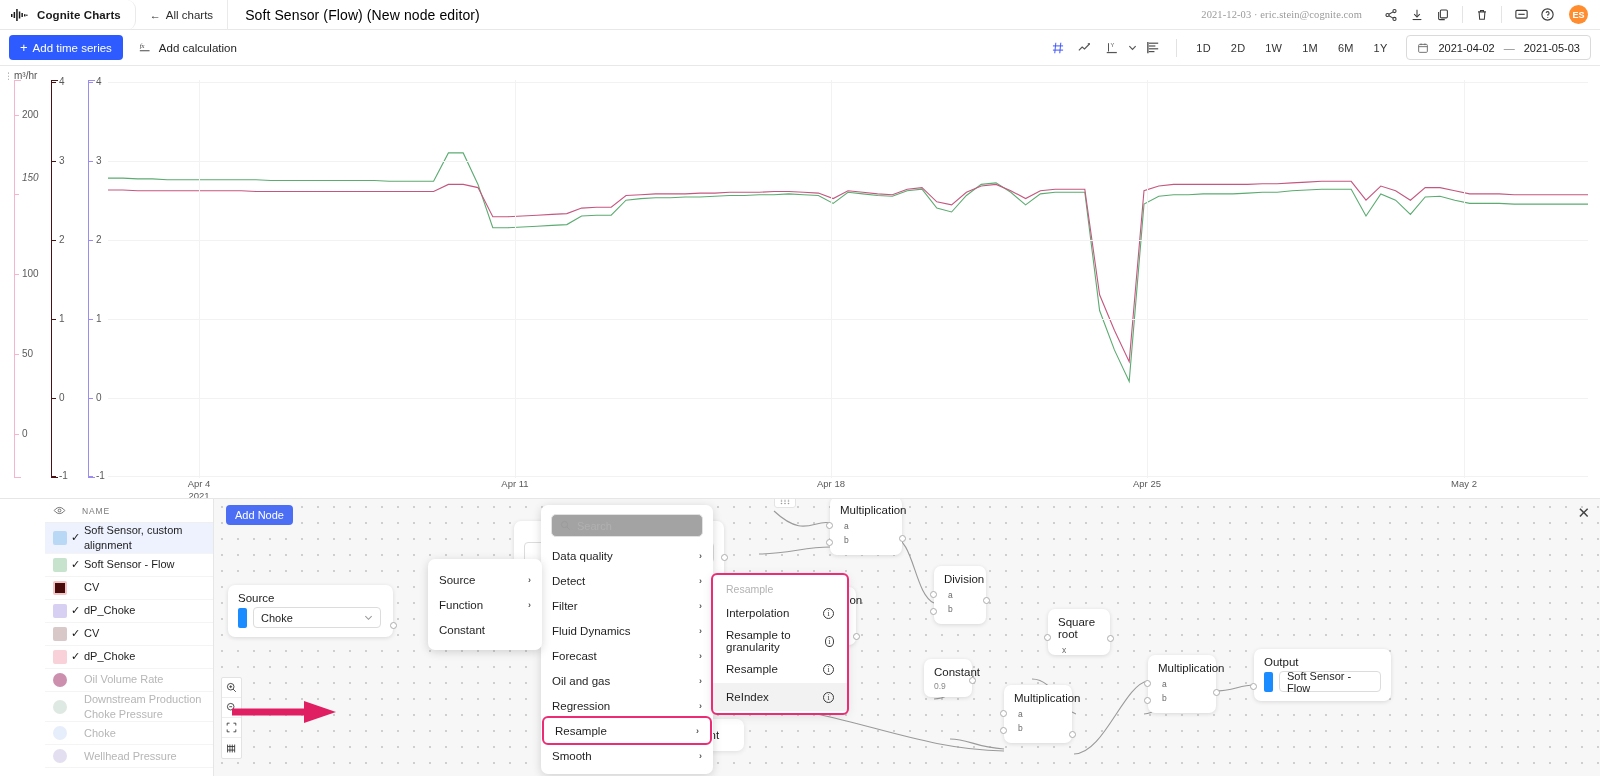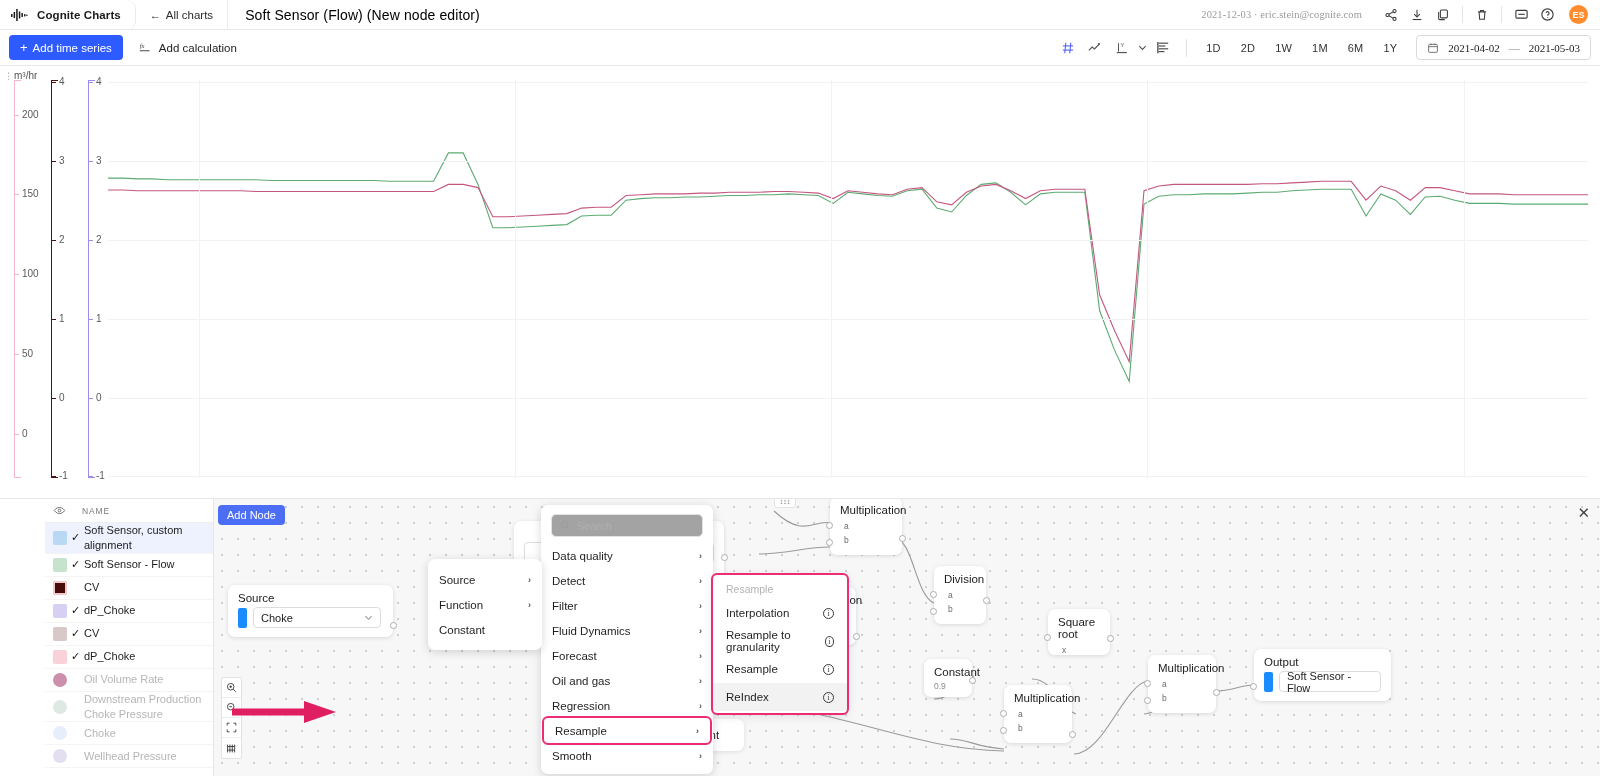--- a/index.html
+++ b/index.html
@@ -73,21 +73,21 @@
   }
   .tbi.active { color: #4a5ef5; }
   .vsep { width: 1px; height: 18px; background: #e2e2e2; margin: 0 9px; }
   .range-btn {
     font-size: 11px; color: #333; padding: 4px 10px; cursor: pointer;
     border-radius: 4px; letter-spacing: .2px;
   }
   .date-box {
     display: flex; align-items: center; gap: 9px;
     border: 1px solid #dadada; border-radius: 4px; height: 25px;
-    padding: 0 10px; margin-left: 9px; font-size: 11px; color: #222; cursor: pointer; font-family: Liberation Serif, serif;
+    padding: 0 10px; margin-left: 9px; font-size: 11px; color: #222; cursor: pointer;
   }
 
   
   .chart-area {
     position: absolute; top: 66px; left: 0; width: 1600px; height: 432px;
     background: #fff; overflow: hidden;
   }
   .unit-label { position: absolute; left: 14px; top: 4px; font-size: 10px; color: #545454; }
   .unit-dots { position: absolute; left: 4px; top: 5px; font-size: 9px; color: #9a9a9a; letter-spacing: -1px;}
   .yaxis { position: absolute; top: 14px; }
@@ -127,21 +127,21 @@
 
   
   .node-editor {
     position: absolute; top: 498px; left: 214px; width: 1386px; height: 278px;
     background:
       radial-gradient(circle, #cfcfcf 1px, transparent 1.1px) 0 0/16px 16px,
       #f7f7f7;
     border-top: 1px solid #e6e6e6; overflow: hidden;
   }
   .add-node-btn {
-    position: absolute; left: 4px; top: 6px; z-index: 30;
+    position: absolute; left: 12px; top: 6px; z-index: 30;
     background: #4c6ef5; color: #fff; border: none; border-radius: 4px;
     font-size: 11px; font-family: inherit; padding: 4px 9px; cursor: pointer;
   }
   .editor-close {
     position: absolute; right: 10px; top: 6px; z-index: 40;
     font-size: 15px; color: #444; cursor: pointer; line-height: 1;
   }
   .zoom-controls {
     position: absolute; left: 7px; top: 178px; width: 21px;
     background: #fff; border: 1px solid #e3e3e3; border-radius: 2px; z-index: 25;
@@ -373,21 +373,21 @@
     <span class="unit-dots">⋮</span>
     <span class="unit-label">m³/hr</span>
 
     <div class="yaxis" style="left:14px;">
       <div class="spine" style="background:#f4b6cd;"></div>
       <div class="cap" style="top:0;background:#f4b6cd;"></div>
       <div class="cap" style="top:397px;background:#f4b6cd;"></div>
       <div class="ytick" style="top:35px;background:#f4b6cd;"></div>
       <div class="ylabel" style="top:35px;">200</div>
       <div class="ytick" style="top:114px;background:#f4b6cd;"></div>
-      <div class="ylabel" style="top:114px;">150</div>
+      <div class="ylabel" style="top:98px;font-style:italic;">150</div>
       <div class="ytick" style="top:194px;background:#f4b6cd;"></div>
       <div class="ylabel" style="top:194px;">100</div>
       <div class="ytick" style="top:274px;background:#f4b6cd;"></div>
       <div class="ylabel" style="top:274px;">50</div>
       <div class="ytick" style="top:354px;background:#f4b6cd;"></div>
       <div class="ylabel" style="top:354px;">0</div>
     </div>
 
     <div class="yaxis" style="left:51px;">
       <div class="spine" style="background:#4a1212;"></div>
@@ -436,20 +436,28 @@
       <div class="gridline-v" style="left:407px;"></div>
       <div class="gridline-v" style="left:723px;"></div>
       <div class="gridline-v" style="left:1039px;"></div>
       <div class="gridline-v" style="left:1356px;"></div>
       <svg id="series-svg" width="1480" height="398" viewBox="0 0 1480 398">
           <path d="M0.0 98.1 L14.8 98.1 L29.6 98.9 L44.4 98.9 L59.2 99.7 L74.0 99.7 L88.8 99.7 L103.6 99.7 L118.4 99.7 L133.2 99.7 L148.0 99.7 L162.8 100.5 L177.6 100.5 L192.4 100.5 L207.2 100.5 L222.0 100.5 L236.8 100.5 L251.6 100.5 L266.4 100.5 L281.2 101.3 L296.0 101.3 L310.8 101.3 L325.6 101.3 L340.4 72.9 L355.2 72.9 L370.0 104.4 L384.8 147.8 L399.6 147.8 L414.4 147.0 L429.2 146.2 L444.0 145.4 L458.8 144.6 L473.6 136.0 L488.4 135.2 L503.2 135.2 L518.0 120.2 L532.8 118.6 L547.6 117.8 L562.4 117.8 L577.2 117.0 L592.0 117.0 L606.8 116.3 L621.6 115.5 L636.4 115.5 L651.2 114.7 L666.0 114.7 L680.8 113.9 L695.6 114.7 L710.4 115.5 L725.2 123.4 L740.0 112.3 L754.8 113.9 L769.6 115.5 L784.4 116.3 L799.2 110.7 L814.0 109.2 L828.8 128.1 L843.6 132.0 L858.4 115.5 L873.2 104.4 L888.0 102.9 L902.8 112.3 L917.6 124.9 L932.4 113.9 L947.2 112.3 L962.0 112.3 L976.8 112.3 L991.6 230.5 L1006.4 269.9 L1021.2 301.4 L1036.0 124.1 L1050.8 116.3 L1065.6 114.7 L1080.4 114.7 L1095.2 113.9 L1110.0 113.9 L1124.8 113.9 L1139.6 113.1 L1154.4 112.3 L1169.2 112.3 L1184.0 110.7 L1198.8 110.0 L1213.6 109.2 L1228.4 109.2 L1243.2 109.2 L1258.0 136.0 L1272.8 113.9 L1287.6 120.2 L1302.4 134.4 L1317.2 117.0 L1332.0 116.3 L1346.8 120.2 L1361.6 123.4 L1376.4 123.4 L1391.2 123.4 L1406.0 124.1 L1420.8 124.1 L1435.6 124.1 L1450.4 124.1 L1465.2 124.1 L1480.0 124.1 " fill="none" stroke="#5cab72" stroke-width="1.1"></path>
           <path d="M0.0 110.0 L14.8 110.0 L29.6 110.7 L44.4 110.7 L59.2 110.7 L74.0 110.7 L88.8 110.7 L103.6 110.7 L118.4 110.7 L133.2 110.7 L148.0 111.5 L162.8 111.5 L177.6 111.5 L192.4 111.5 L207.2 111.5 L222.0 111.5 L236.8 111.5 L251.6 111.5 L266.4 111.5 L281.2 111.5 L296.0 111.5 L310.8 111.5 L325.6 111.5 L340.4 104.4 L355.2 104.4 L370.0 107.6 L384.8 136.7 L399.6 136.7 L414.4 136.0 L429.2 135.2 L444.0 134.4 L458.8 133.6 L473.6 128.1 L488.4 127.3 L503.2 127.3 L518.0 115.5 L532.8 114.7 L547.6 113.9 L562.4 113.9 L577.2 113.9 L592.0 113.1 L606.8 113.1 L621.6 112.3 L636.4 112.3 L651.2 112.3 L666.0 111.5 L680.8 111.5 L695.6 112.3 L710.4 113.1 L725.2 118.6 L740.0 110.7 L754.8 112.3 L769.6 113.9 L784.4 114.7 L799.2 109.2 L814.0 107.6 L828.8 121.8 L843.6 124.9 L858.4 112.3 L873.2 106.0 L888.0 104.4 L902.8 110.7 L917.6 118.6 L932.4 110.7 L947.2 109.2 L962.0 109.2 L976.8 109.2 L991.6 214.8 L1006.4 250.2 L1021.2 281.7 L1036.0 110.7 L1050.8 106.0 L1065.6 104.4 L1080.4 104.4 L1095.2 104.4 L1110.0 104.4 L1124.8 104.4 L1139.6 104.4 L1154.4 103.7 L1169.2 103.7 L1184.0 102.9 L1198.8 102.1 L1213.6 101.3 L1228.4 101.3 L1243.2 101.3 L1258.0 120.2 L1272.8 106.0 L1287.6 110.7 L1302.4 120.2 L1317.2 107.6 L1332.0 107.6 L1346.8 110.7 L1361.6 113.9 L1376.4 113.9 L1391.2 113.9 L1406.0 114.7 L1420.8 114.7 L1435.6 114.7 L1450.4 114.7 L1465.2 114.7 L1480.0 114.7 " fill="none" stroke="#c4577f" stroke-width="1.1"></path>
         </svg>
     </div>
 
+    <div class="xaxis">
+      <span class="xtick-label" style="left:199px;">Apr 4</span>
+      <span class="xtick-sub" style="left:199px;">2021</span>
+      <span class="xtick-label" style="left:515px;">Apr 11</span>
+      <span class="xtick-label" style="left:831px;">Apr 18</span>
+      <span class="xtick-label" style="left:1147px;">Apr 25</span>
+      <span class="xtick-label" style="left:1464px;">May 2</span>
+    </div>
   </div>
 
   <div class="legend-panel">
     <div class="legend-head">
       <span>
         <svg width="13" height="13" viewBox="0 0 16 16" fill="none" stroke="#666" stroke-width="1.1">
           <path d="M1.6 8S4 4.2 8 4.2 14.4 8 14.4 8 12 11.8 8 11.8 1.6 8 1.6 8z"></path>
             <circle cx="8" cy="8" r="1.7"></circle>
         </svg>
       </span>

